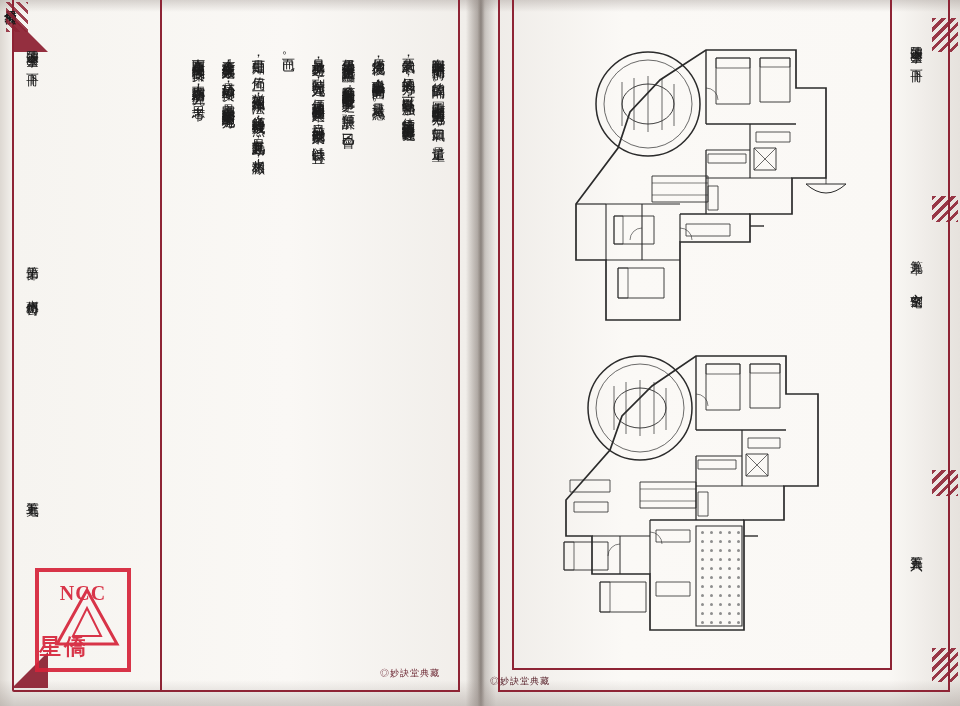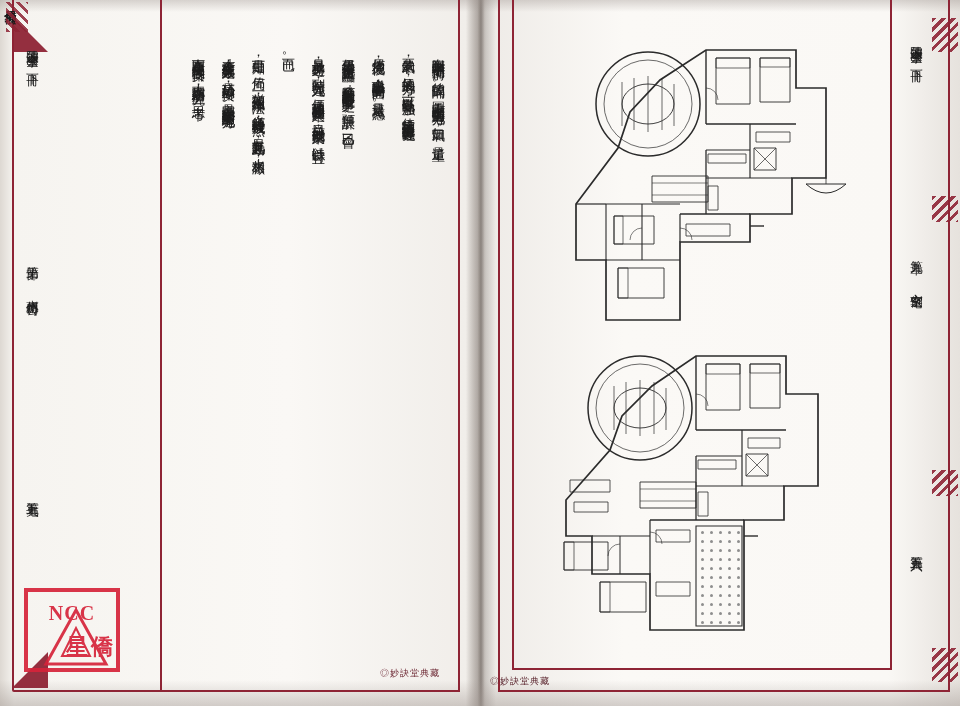--- a/index.html
+++ b/index.html
@@ -171,43 +171,43 @@
   }
 
   svg.plan { position: absolute; }
   svg.plan line, svg.plan polyline, svg.plan rect, svg.plan path, svg.plan circle, svg.plan ellipse {
     vector-effect: non-scaling-stroke;
   }
 
   
   .stamp {
     position: absolute;
-    left: 24px;
+    left: 35px;
     bottom: 34px;
     width: 96px;
-    height: 84px;
+    height: 104px;
     border: 4px solid #d6243a;
     box-sizing: border-box;
     opacity: .92;
   }
   .stamp .ncc {
     position: absolute;
     top: 10px; left: 0; right: 0;
     text-align: center;
     font-family: "Liberation Serif", serif;
     font-size: 20px;
     font-weight: bold;
     color: #d6243a;
     letter-spacing: 1px;
   }
   .stamp svg.trisvg { position:absolute; left: 14px; top: 14px; }
   .stamp .cn {
     position: absolute;
     bottom: 6px; left: 0; right: 0;
-    text-align: right;
+    text-align: left;
     font-size: 22px;
     font-weight: bold;
     color: #d6243a;
     letter-spacing: 3px;
   }
 </style>
 </head>
 <body>
 
 <div id="page">

